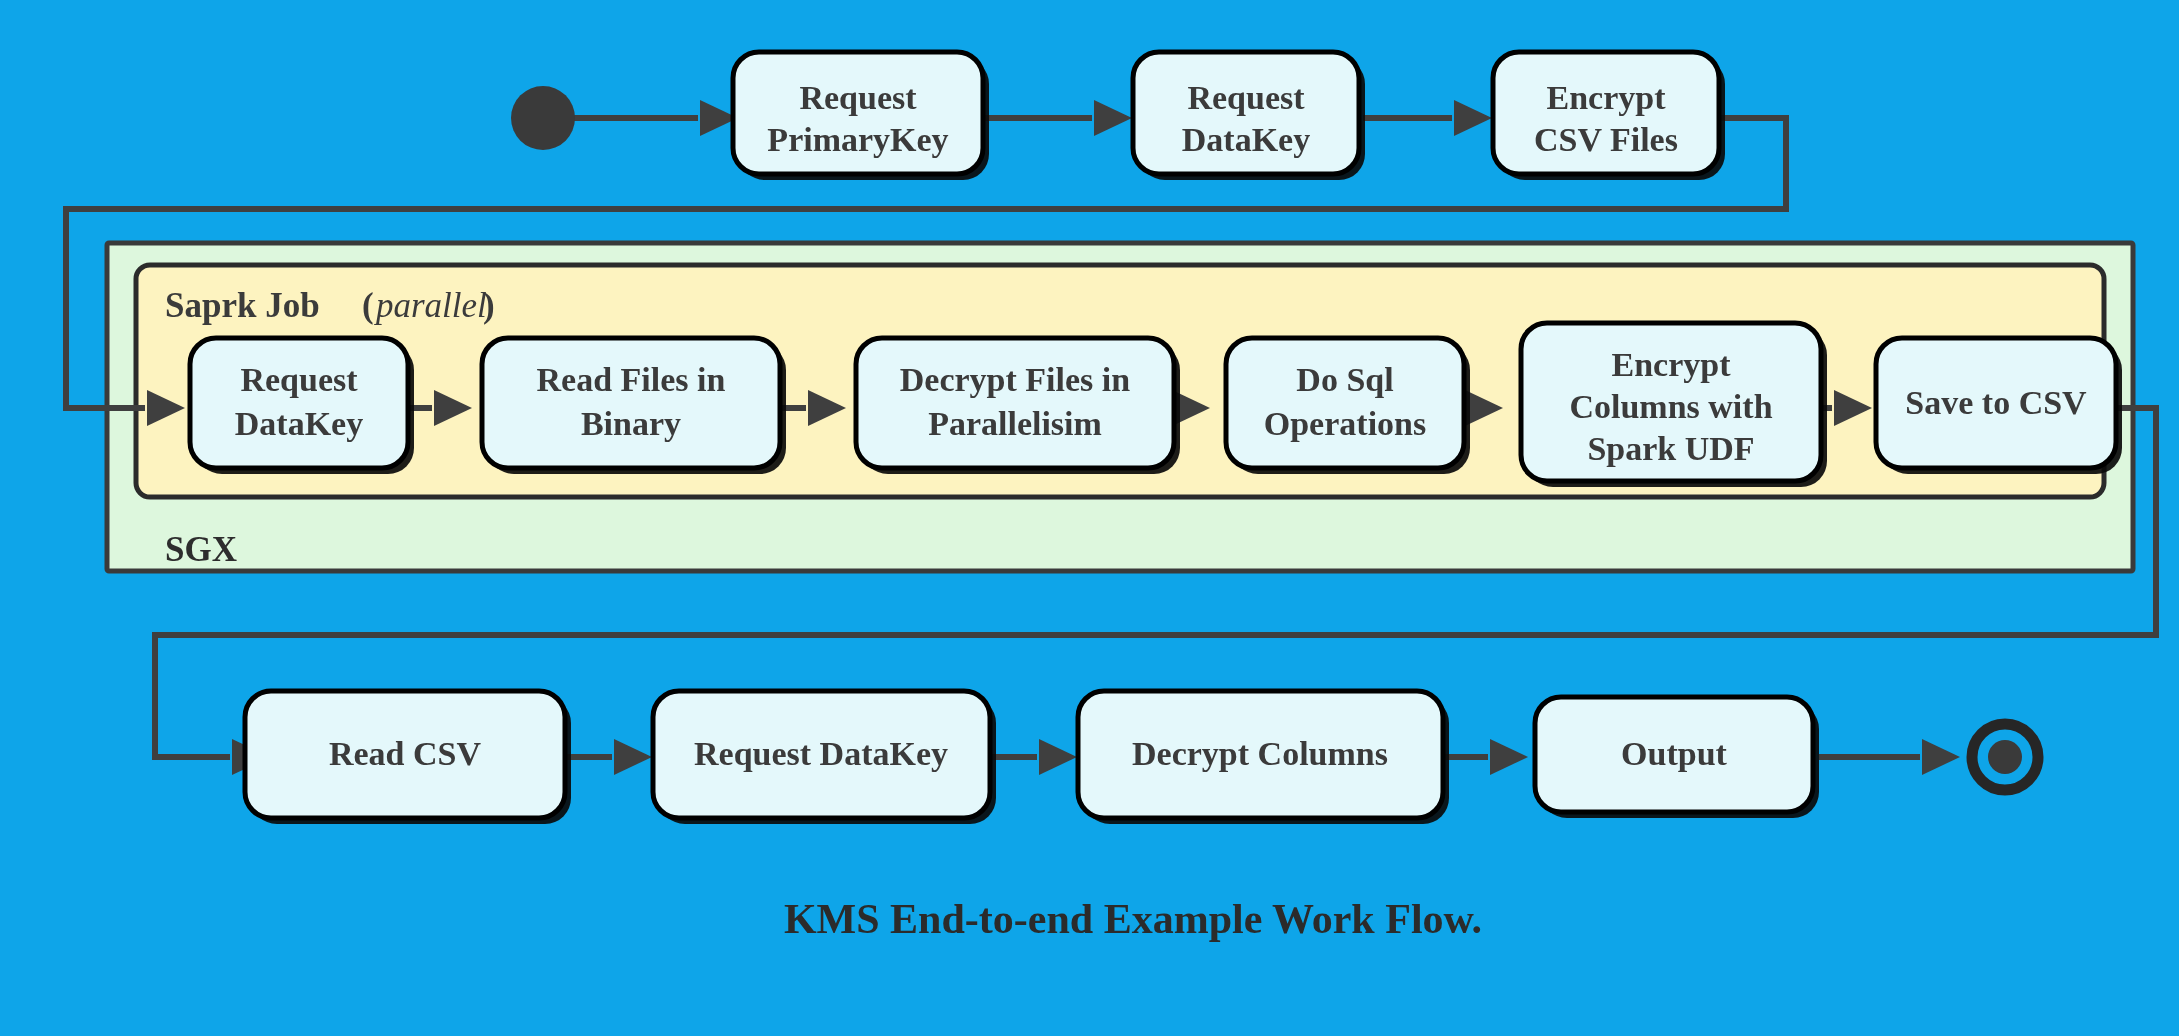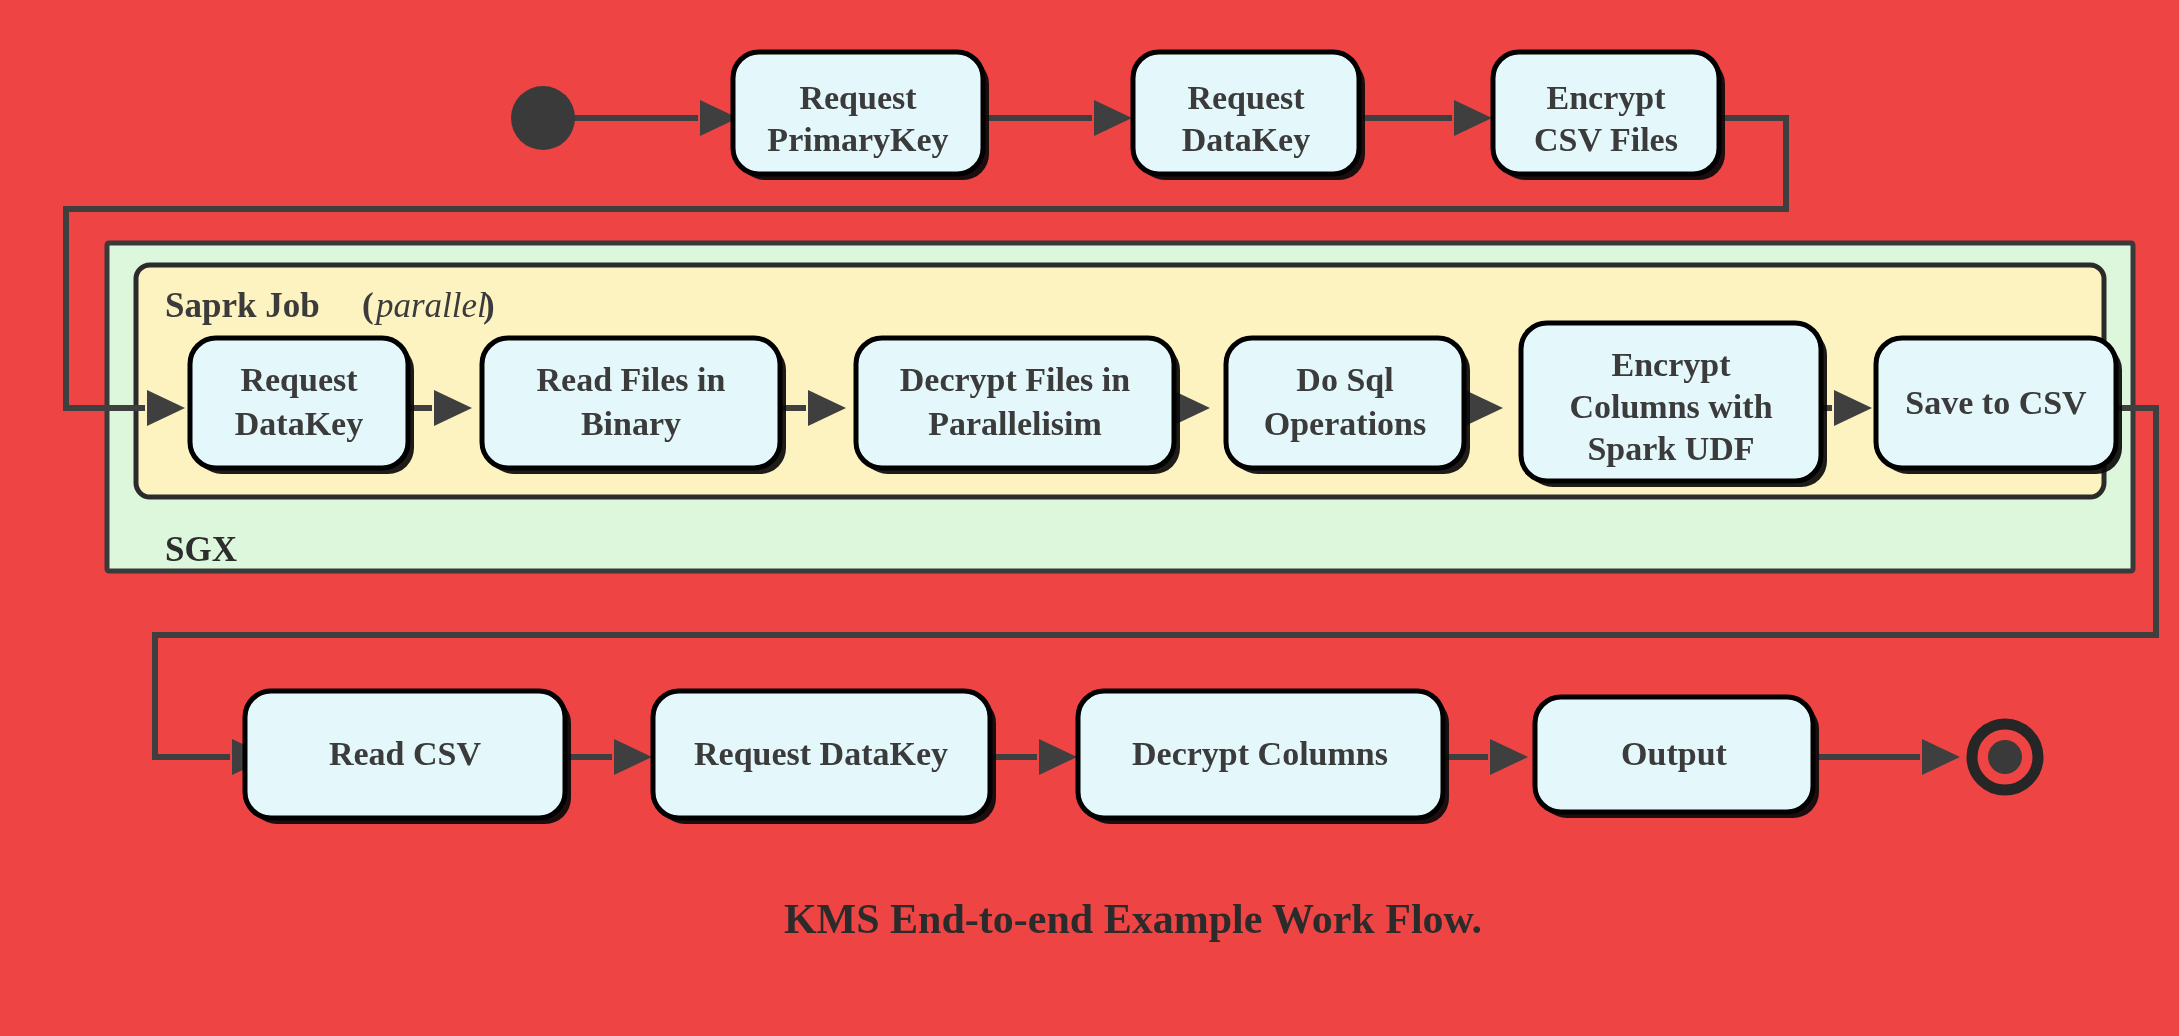--- a/index.html
+++ b/index.html
@@ -4,21 +4,21 @@
 <style>
   html, body {
     margin: 0;
     padding: 0;
     background: #ffffff;
   }
   #canvas {
     position: relative;
     width: 2179px;
     height: 1036px;
-    background: #ef4444;
+    background: #0ea5e9;
     font-family: "Liberation Serif", "DejaVu Serif", serif;
     overflow: hidden;
   }
   svg.layer {
     position: absolute;
     top: 0;
     left: 0;
     width: 2179px;
     height: 1036px;
   }

